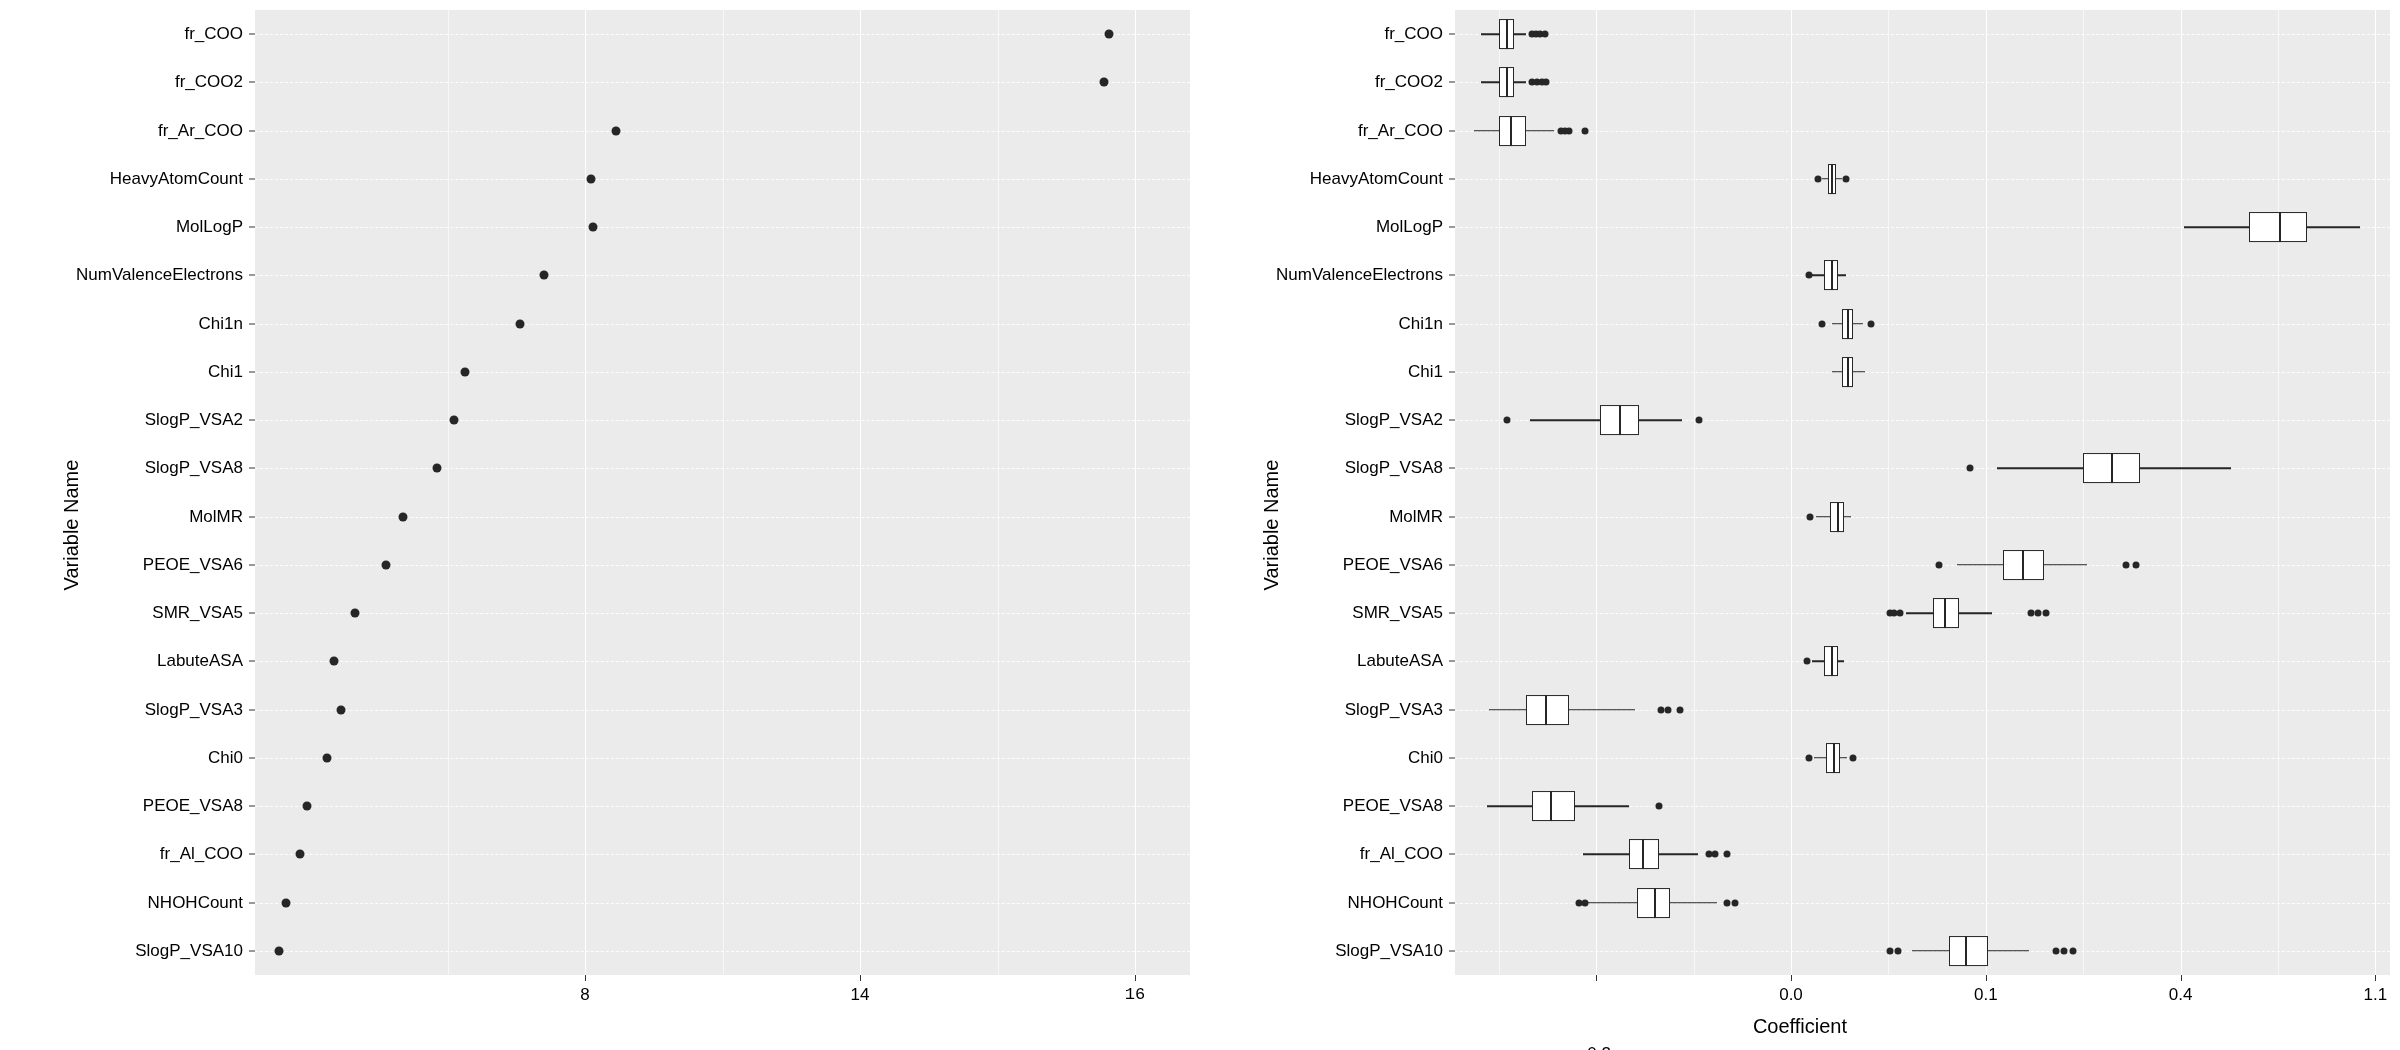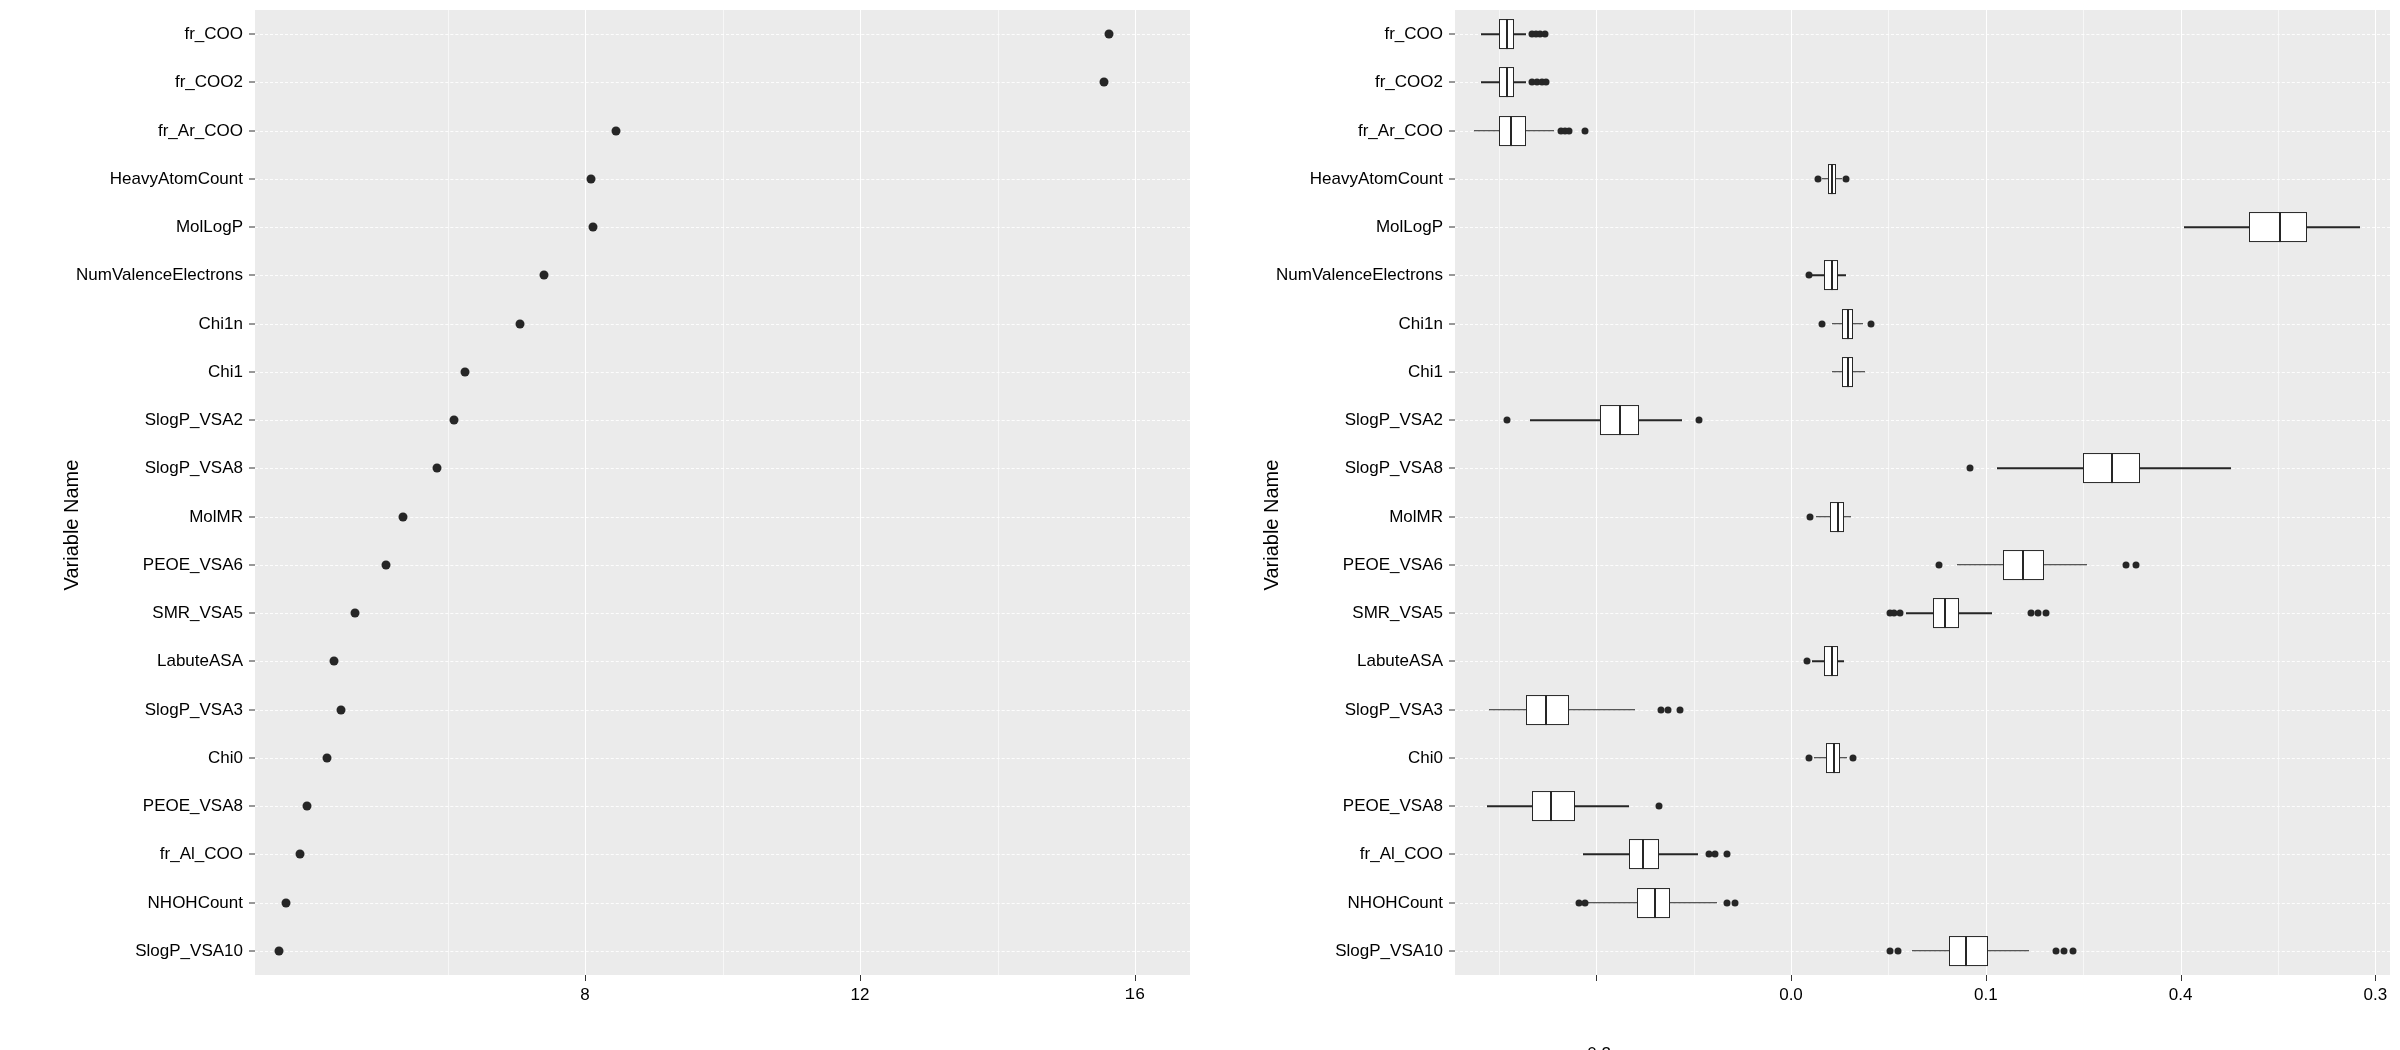--- a/index.html
+++ b/index.html
@@ -241,28 +241,29 @@
         <div class="tickmark-y" style="top: 661.375px; left: 249px;"></div>
         <div class="tickmark-y" style="top: 709.625px; left: 249px;"></div>
         <div class="tickmark-y" style="top: 757.875px; left: 249px;"></div>
         <div class="tickmark-y" style="top: 806.125px; left: 249px;"></div>
         <div class="tickmark-y" style="top: 854.375px; left: 249px;"></div>
         <div class="tickmark-y" style="top: 902.625px; left: 249px;"></div>
         <div class="tickmark-y" style="top: 950.875px; left: 249px;"></div>
         <div class="tickmark-x" style="left: 585px; top: 975px;"></div>
         <div class="ticklabel-x" style="left: 585px; top: 985px;">8</div>
         <div class="tickmark-x" style="left: 860px; top: 975px;"></div>
-        <div class="ticklabel-x" style="left: 860px; top: 985px;">12</div>
+        <div class="ticklabel-x" style="left: 860px; top: 985px;">14</div>
         <div class="tickmark-x" style="left: 1135px; top: 975px;"></div>
         <div class="ticklabel-x" style="left: 1135px; top: 985px; font-family: Liberation Mono, monospace;">16</div>
       </div>
   </div>
 
   <div class="panel panel-right">
     <div class="ytitle">Variable Name</div>
+    <div class="xtitle">Coefficient</div>
     <div class="plot-area" id="plot-right" style="left: 255px; top: 10px; width: 935px; height: 965px;">
         <div class="gridline-v-minor" style="left: 43.8281px;"></div>
         <div class="gridline-v-minor" style="left: 238.62px;"></div>
         <div class="gridline-v-minor" style="left: 433.411px;"></div>
         <div class="gridline-v-minor" style="left: 628.203px;"></div>
         <div class="gridline-v-minor" style="left: 822.995px;"></div>
         <div class="gridline-v-major" style="left: 141.224px;"></div>
         <div class="gridline-v-major" style="left: 336.016px;"></div>
         <div class="gridline-v-major" style="left: 530.807px;"></div>
         <div class="gridline-v-major" style="left: 725.599px;"></div>
@@ -462,17 +463,17 @@
         <div class="tickmark-y" style="top: 950.875px; left: 249px;"></div>
         <div class="tickmark-x" style="left: 396.224px; top: 975px;"></div>
         <div class="ticklabel-x" style="left: 396.224px; top: 1044px;">-0.2</div>
         <div class="tickmark-x" style="left: 591.016px; top: 975px;"></div>
         <div class="ticklabel-x" style="left: 591.016px; top: 985px;">0.0</div>
         <div class="tickmark-x" style="left: 785.807px; top: 975px;"></div>
         <div class="ticklabel-x" style="left: 785.807px; top: 985px;">0.1</div>
         <div class="tickmark-x" style="left: 980.599px; top: 975px;"></div>
         <div class="ticklabel-x" style="left: 980.599px; top: 985px;">0.4</div>
         <div class="tickmark-x" style="left: 1175.39px; top: 975px;"></div>
-        <div class="ticklabel-x" style="left: 1175.39px; top: 985px;">0.3</div>
+        <div class="ticklabel-x" style="left: 1175.39px; top: 985px;">1.1</div>
       </div>
   </div>
 
 </div>
 
 </body></html>

